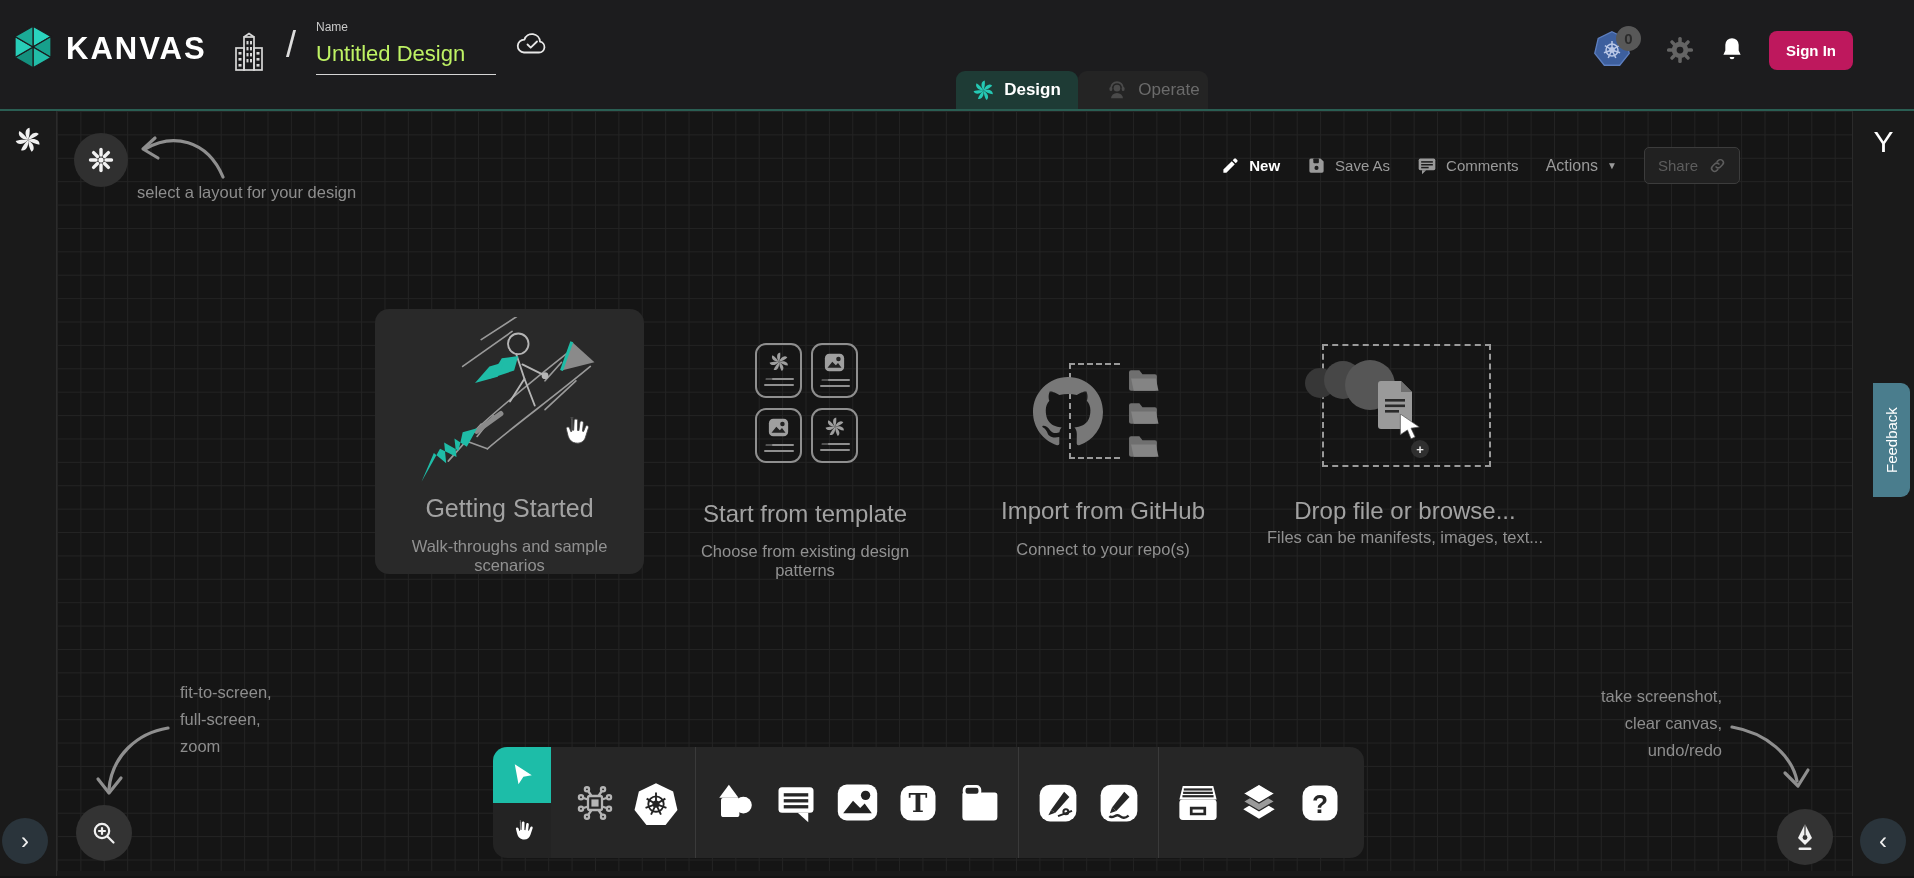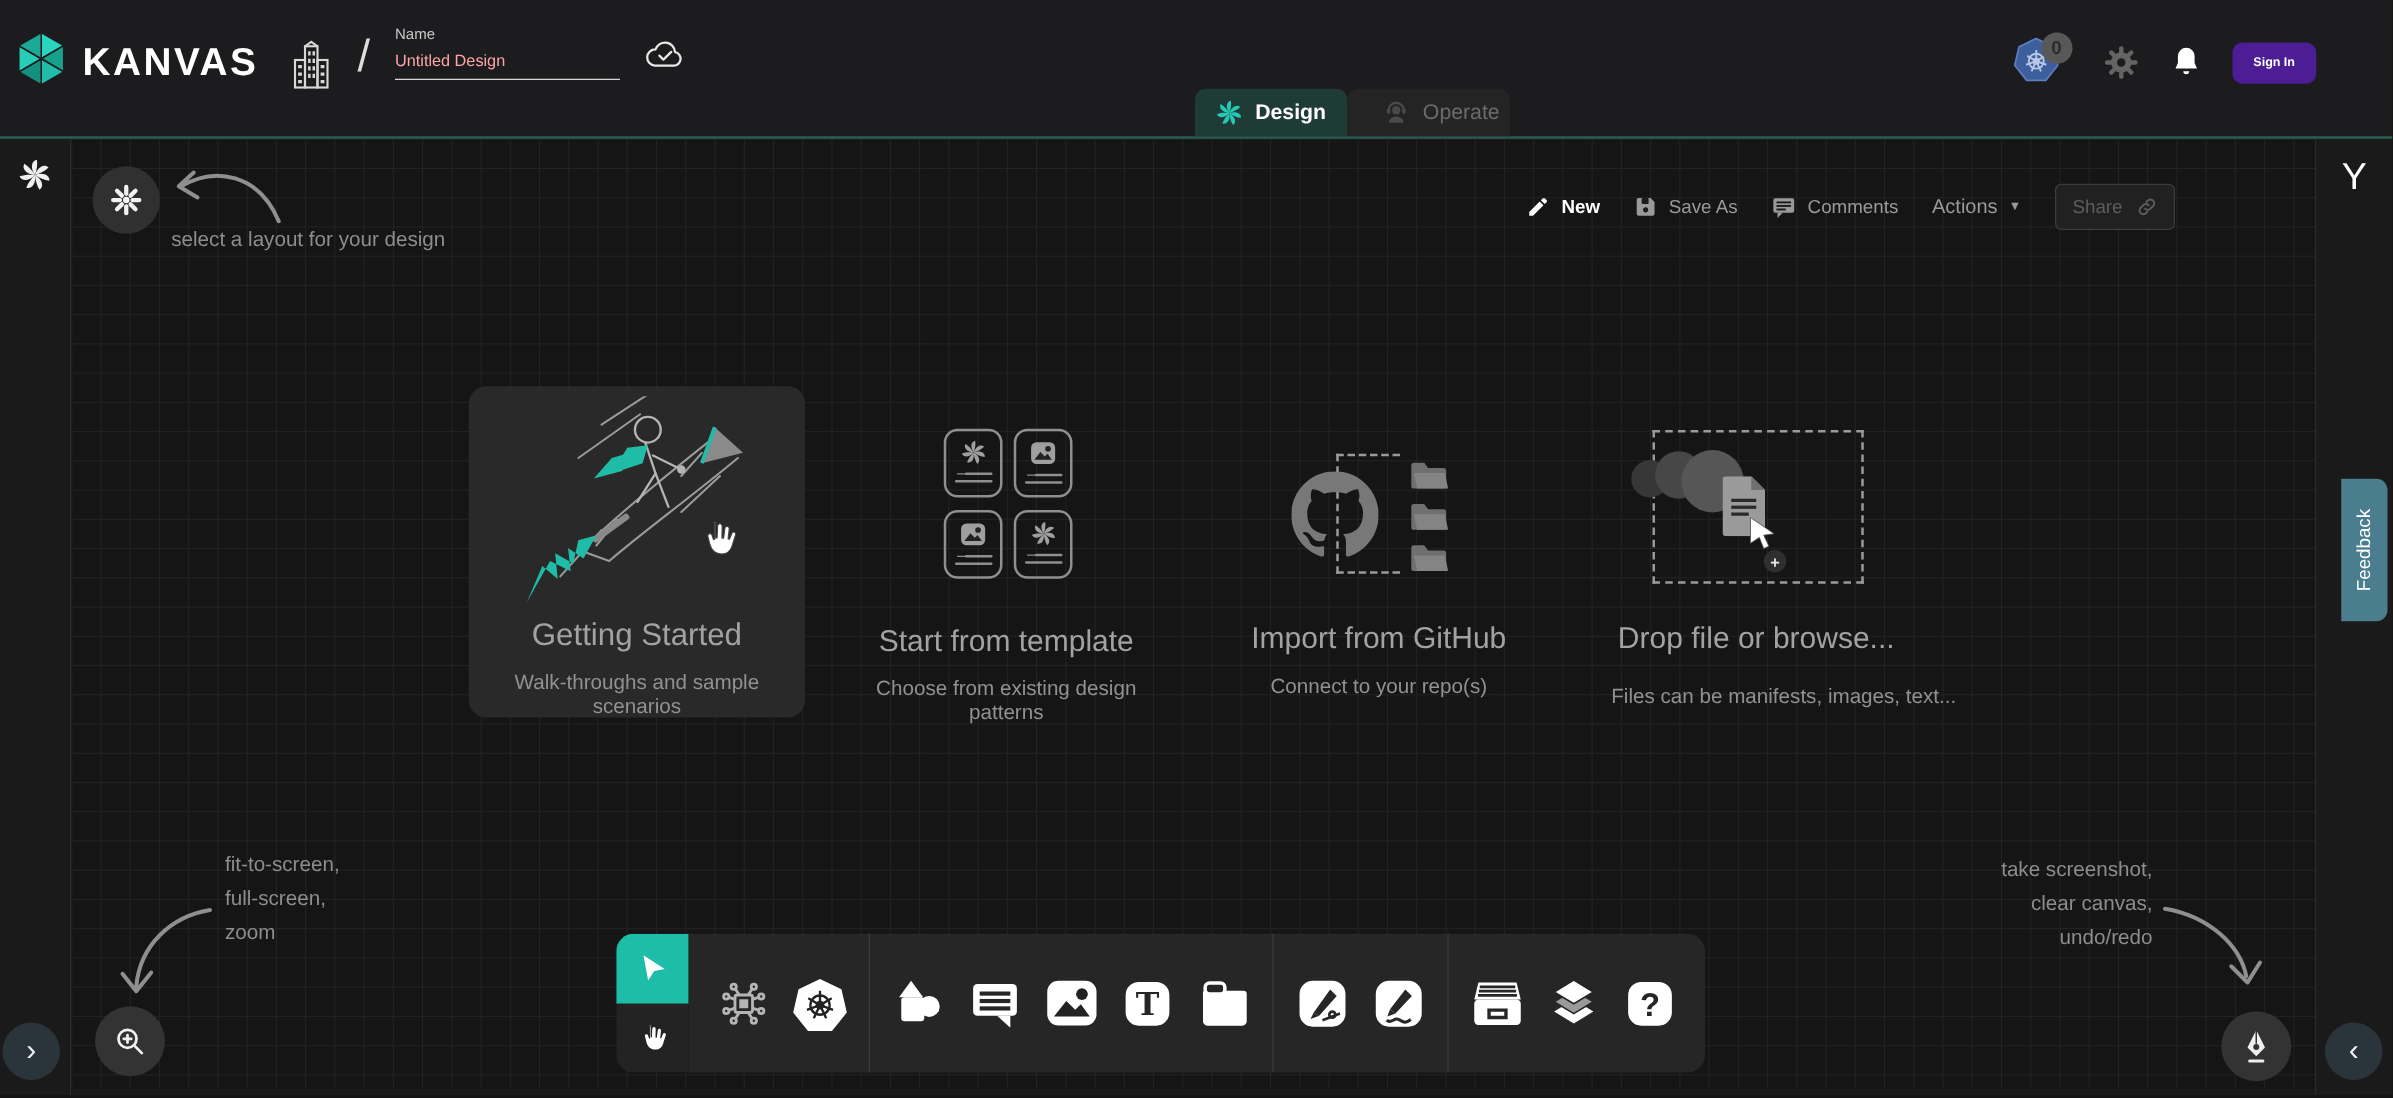--- a/index.html
+++ b/index.html
@@ -9,36 +9,36 @@
 
   
   .header { position:relative; height:111px; background:#1c1c1e; border-bottom:2px solid #2a5e53; z-index:5; }
   .brand { position:absolute; left:12px; top:24px; display:flex; align-items:center; gap:12px; }
   .brand-text { color:#fff; font-size:31px; font-weight:bold; letter-spacing:2px; }
   .org-icon { position:absolute; left:232px; top:32px; }
   .hdr-slash { position:absolute; left:286px; top:24px; font-size:36px; font-weight:300; color:#ddd; }
   .name-field { position:absolute; left:316px; top:20px; width:180px; }
   .name-label { font-size:12px; color:#c9c9c9; }
   .name-input { display:block; width:180px; margin-top:5px; background:transparent; border:none;
-                border-bottom:1px solid #d5d5d5; color:#fca5a5; font-size:13px; padding:2px 0 7px 0;
+                border-bottom:1px solid #d5d5d5; color:#bef264; font-size:22px; padding:2px 0 7px 0;
                 font-family:"Liberation Sans", sans-serif; outline:none; }
   .autosave { position:absolute; left:516px; top:30px; }
 
   .tabs { position:absolute; left:956px; bottom:0; display:flex; }
   .tab { height:38px; display:flex; align-items:center; justify-content:center; gap:10px;
          border-radius:9px 9px 0 0; font-size:17px; cursor:pointer; }
   .tab-design { width:122px; background:#1e3b35; color:#fff; font-weight:600; }
   .tab-operate { width:130px; background:#242424; color:#6b6b6b;padding-left:20px; }
 
   .hdr-right { position:absolute; right:61px; top:26px; display:flex; align-items:center; gap:24px; height:48px; }
   .credits { position:relative; width:48px; height:44px; }
   .credits-badge { position:absolute; right:0; top:-2px; width:25px; height:25px; border-radius:50%;
                    background:#585858; color:#2b2b2b; font-weight:bold; font-size:15px;
                    display:flex; align-items:center; justify-content:center; }
-  .signin-btn { background:#4c1d95; color:#fff; font-weight:bold; font-size:10px; border:none;
+  .signin-btn { background:#be185d; color:#fff; font-weight:bold; font-size:15px; border:none;
                 border-radius:8px; padding:11px 17px; cursor:pointer; font-family:"Liberation Sans",sans-serif; }
 
   
   .main { display:flex; height:765px; }
   .strip { width:57px; background:#1a1a1a; position:relative; flex:none; }
   .strip-left { border-right:1px solid #2b2b2b; }
   .strip-right { width:62px; border-left:1px solid #2b2b2b; }
   .strip-spiral { position:absolute; top:16px; left:50%; transform:translateX(-50%); }
   .chev-btn { position:absolute; width:46px; height:46px; border-radius:50%; background:#2a343b;
               color:#f0f0f0; font-size:24px; display:flex; align-items:center; justify-content:center; cursor:pointer; }
@@ -95,21 +95,21 @@
   .gh-group { position:absolute; left:906px; top:233px; width:280px; height:230px; cursor:pointer; }
   .gh-bracket { position:absolute; left:106px; top:19px; width:51px; height:96px;
                 border:2px dashed #9a9a9a; border-right:none; }
   .gh-cat { position:absolute; left:70px; top:33px; }
   .gh-folder { position:absolute; left:165px; }
   .gh-title { top:153px; } .gh-sub { top:196px; }
 
   .drop-group { position:absolute; left:1208px; top:233px; width:280px; height:230px; cursor:pointer; }
   .drop-rect { position:absolute; left:57px; top:0; width:169px; height:123px; border:2px dashed #9a9a9a; }
   .drop-c { position:absolute; border-radius:50%; }
-  .drop-title { top:153px; } .drop-sub { top:204px;margin-left:22px; }
+  .drop-title { top:153px; } .drop-sub { top:184px; }
 
   
   .bottom-toolbar { position:absolute; left:436px; top:636px; height:111px; display:flex; z-index:3; }
   .tool-col { width:58px; display:flex; flex-direction:column; border-radius:14px 0 0 14px; overflow:hidden; flex:none; }
   .tool-cell { height:55.5px; display:flex; align-items:center; justify-content:center; cursor:pointer; }
   .cell-select { background:#1dbda8; }
   .cell-hand { background:#232323; }
   .tool-main { background:#262626; border-radius:0 14px 14px 0; display:flex; align-items:center;
                padding:0 22px; gap:17px; }
   .tool-btn { width:44px; height:44px; display:flex; align-items:center; justify-content:center; cursor:pointer; }

